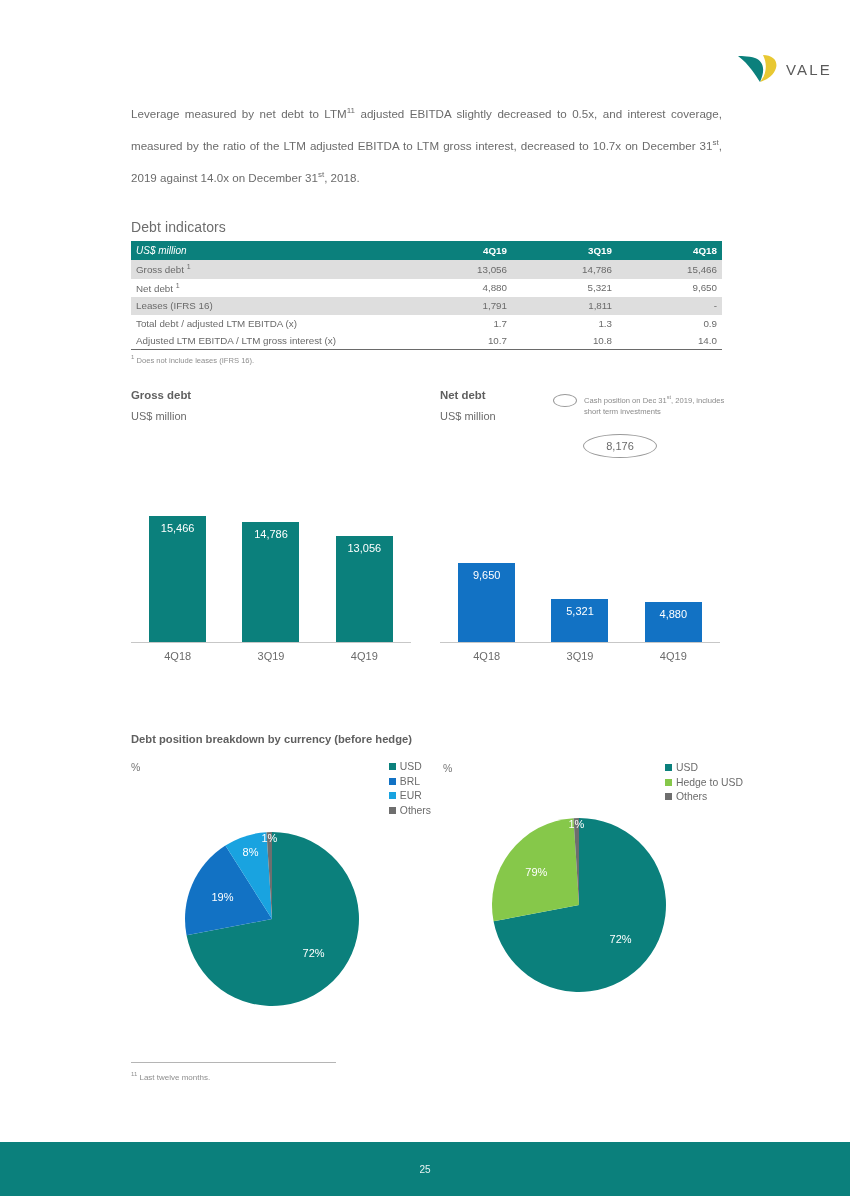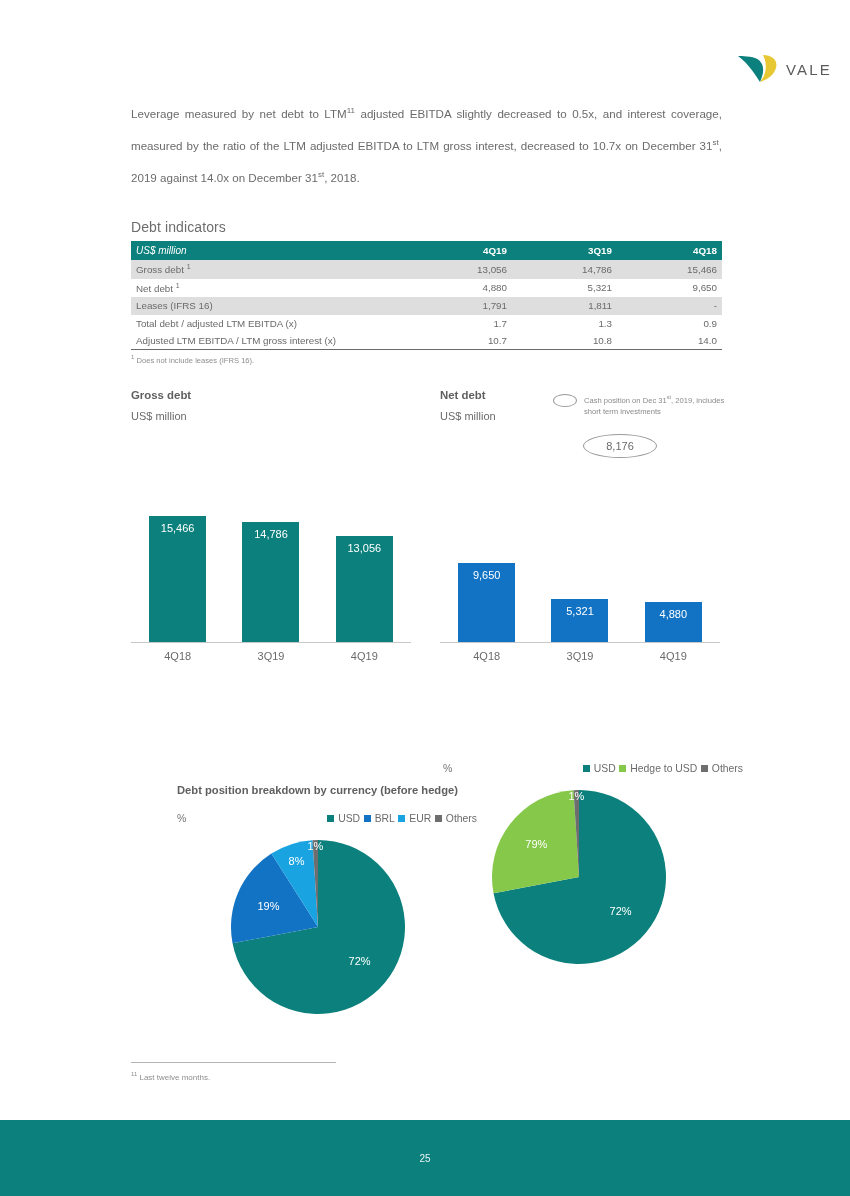--- a/index.html
+++ b/index.html
@@ -185,35 +185,35 @@
   }
   .axis-labels span {
     width: 33%;
     text-align: center;
     font-size: 11px;
     color: #6b6b6b;
   }
 
   
   .pie-block { position: absolute; width: 300px; }
-  #pie-before { top: 783px; left: 131px; margin-left: 46px; }
+  #pie-before { top: 732px; left: 131px; }
   #pie-after  { top: 748px; left: 443px; }
   .pie-title {
     font-size: 11.2px;
     font-weight: bold;
     color: #5f5f5f;
     line-height: 15px;
   }
   .pie-legend-row {
     display: flex;
     justify-content: space-between;
     margin-top: 14px;
   }
   .pct-symbol { font-size: 10.5px; color: #757575; }
-  .pie-legend { display: flex; flex-direction: row; gap: 3.5px; }
+  .pie-legend { display: flex; flex-direction: column; gap: 3.5px; }
   .legend-item { display: flex; align-items: center; gap: 4px; }
   .legend-swatch { width: 7px; height: 7px; display: inline-block; }
   .legend-label { font-size: 10.4px; color: #6b6b6b; }
   .pie-canvas { position: relative; margin-top: 10px; }
   .pie-canvas svg { display: block; }
   .pie-label {
     position: absolute;
     font-size: 11px;
     color: #ffffff;
     font-weight: normal;
@@ -232,21 +232,21 @@
     width: 205px;
     margin-bottom: 8px;
   }
   #footnote-text { font-size: 8px; color: #8e8e8e; }
   #footnote-text sup { font-size: 6px; }
 
   
   #page-footer {
     position: absolute;
     left: 0; bottom: 0;
-    width: 850px; height: 76px;
+    width: 850px; height: 54px;
     background: #0b807c;
     display: flex;
     align-items: center;
     justify-content: center;
   }
   #page-number { color: #e9f3f2; font-size: 10px; }
 </style>
 </head>
 <body>
 

